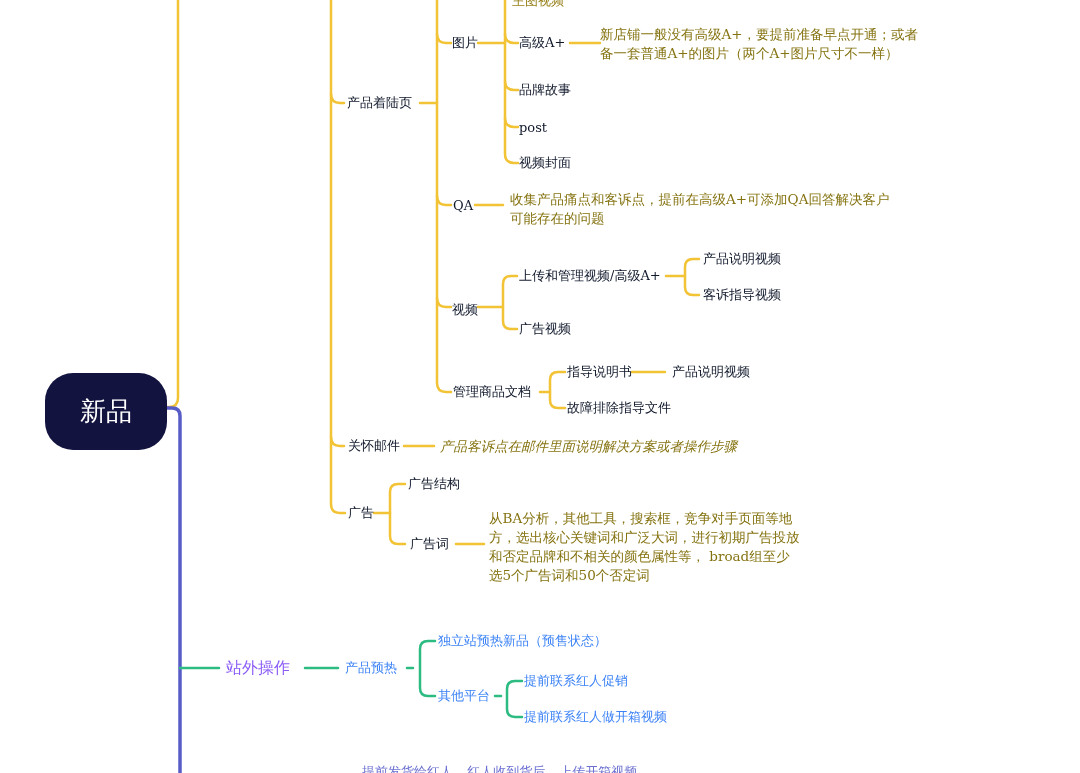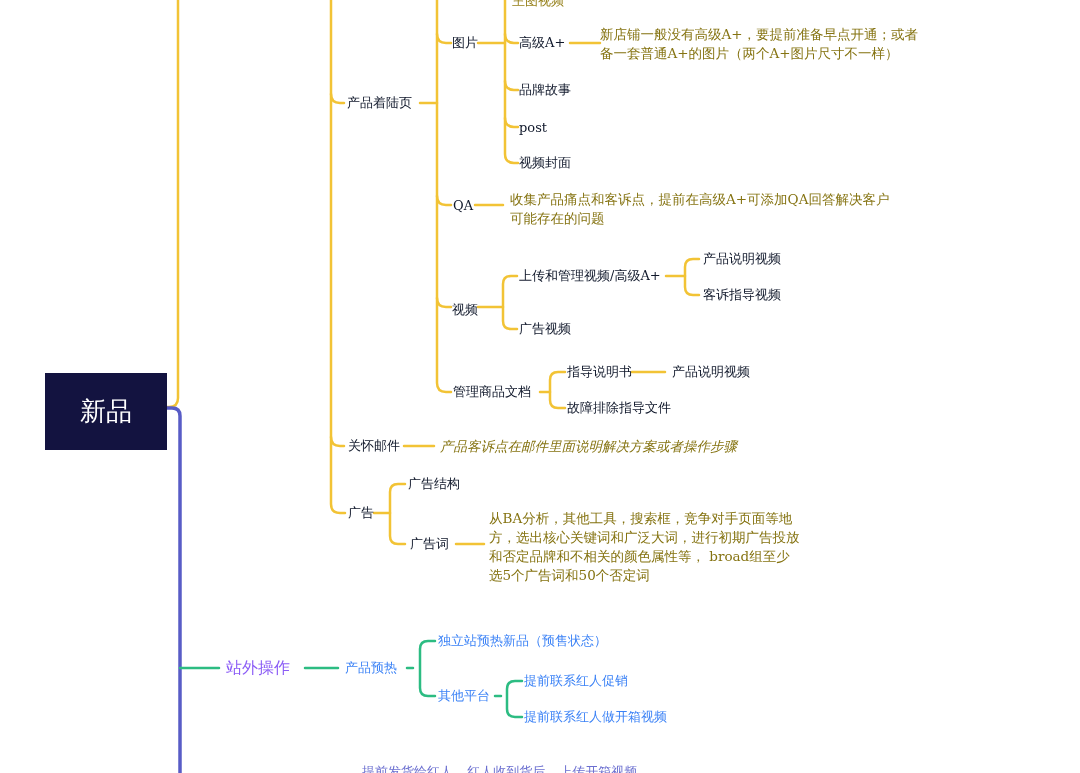--- a/index.html
+++ b/index.html
@@ -10,21 +10,21 @@
   .lbl{position:absolute;transform:translateY(-50%);white-space:nowrap;
        font-size:13px;color:#0f172a;}
   .lbl.green{color:#3b82f6;}
   .lbl.big-black{font-size:16px;color:#8b5cf6;font-family:"DejaVu Sans","Liberation Sans",sans-serif;}
 
   .note{position:absolute;font-size:13.5px;line-height:19px;color:#857311;
         white-space:pre-line;}
   .note.center{transform:translateY(-50%);white-space:nowrap;font-style:italic;}
 
   .root-node{position:absolute;left:45px;top:373px;width:122px;height:77px;
-             background:#131340;border-radius:0;display:flex;align-items:center;
+             background:#131340;border-radius:28px;display:flex;align-items:center;
              justify-content:center;color:#ffffff;font-size:26px;
              font-family:"DejaVu Sans","Liberation Sans",sans-serif;}
 
   .clip-top{position:absolute;left:512px;top:0;height:7px;width:60px;overflow:hidden;}
   .clip-top span{display:block;margin-top:-8px;font-size:13px;color:#96811b;white-space:nowrap;}
   .clip-bottom{position:absolute;left:362px;top:765px;height:8px;width:300px;overflow:hidden;}
   .clip-bottom span{display:block;font-size:13px;line-height:13px;color:#6b6fd0;
                     word-spacing:10px;white-space:nowrap;}
 </style>
 </head>

